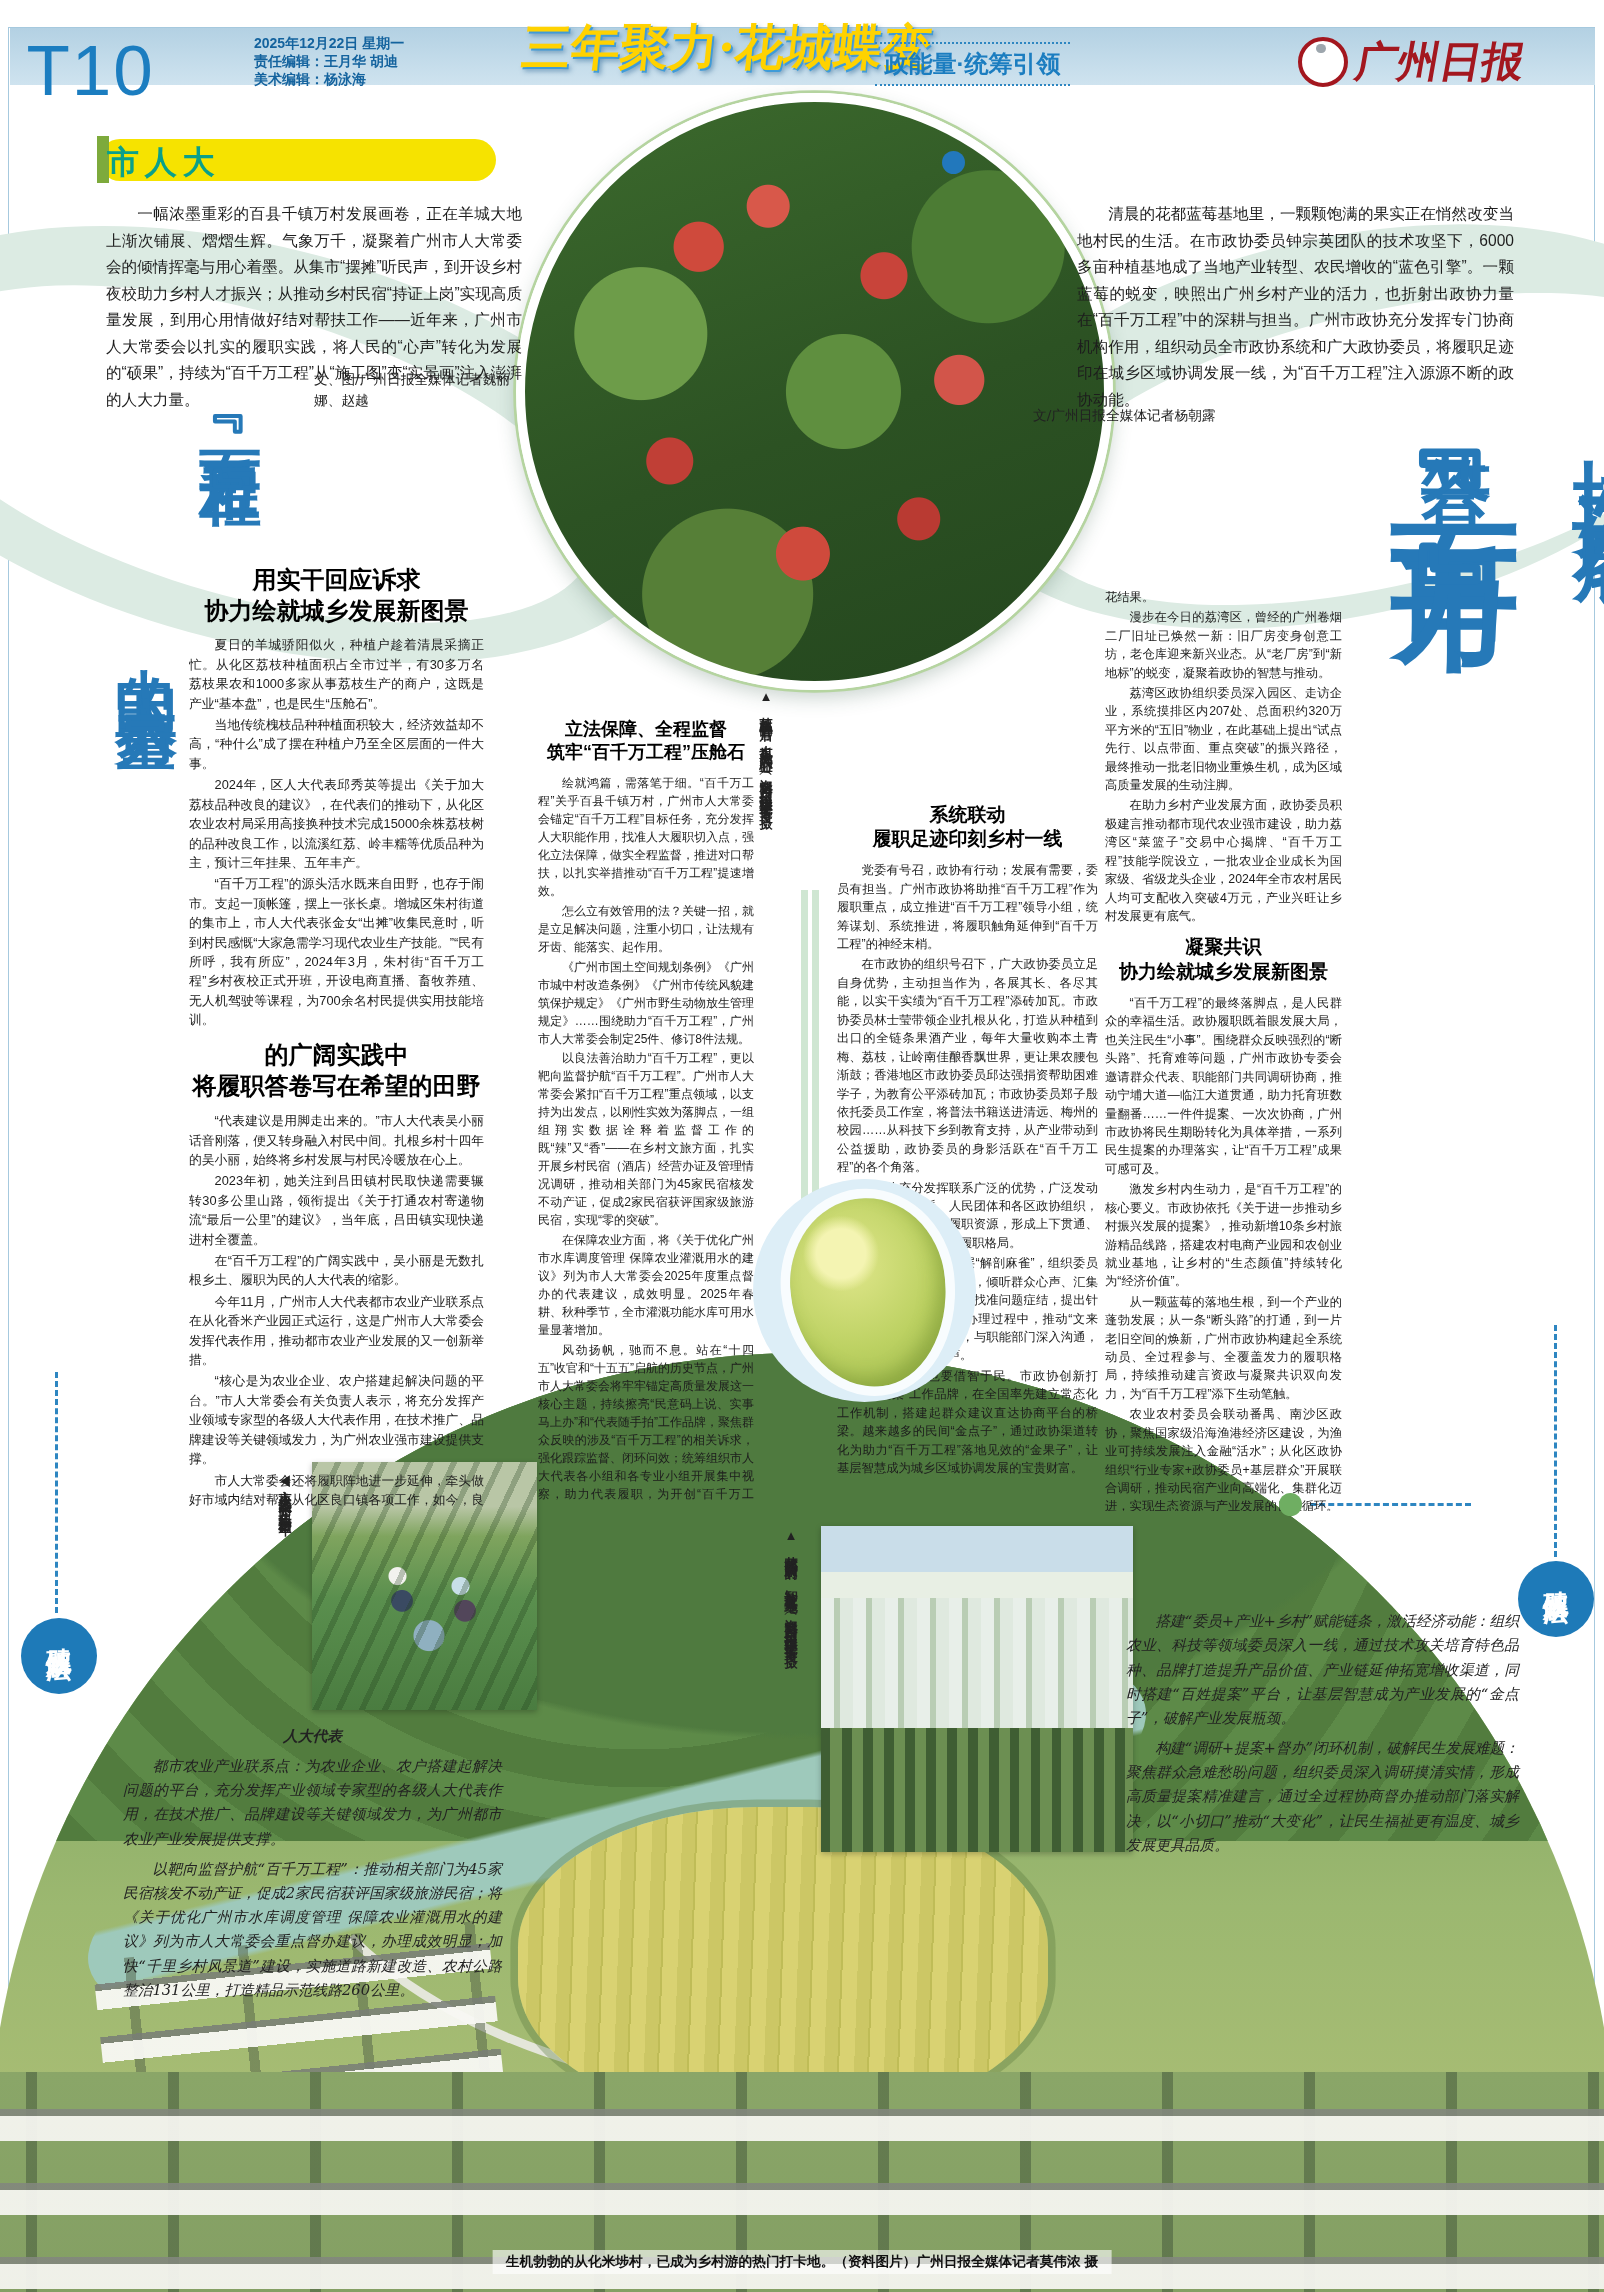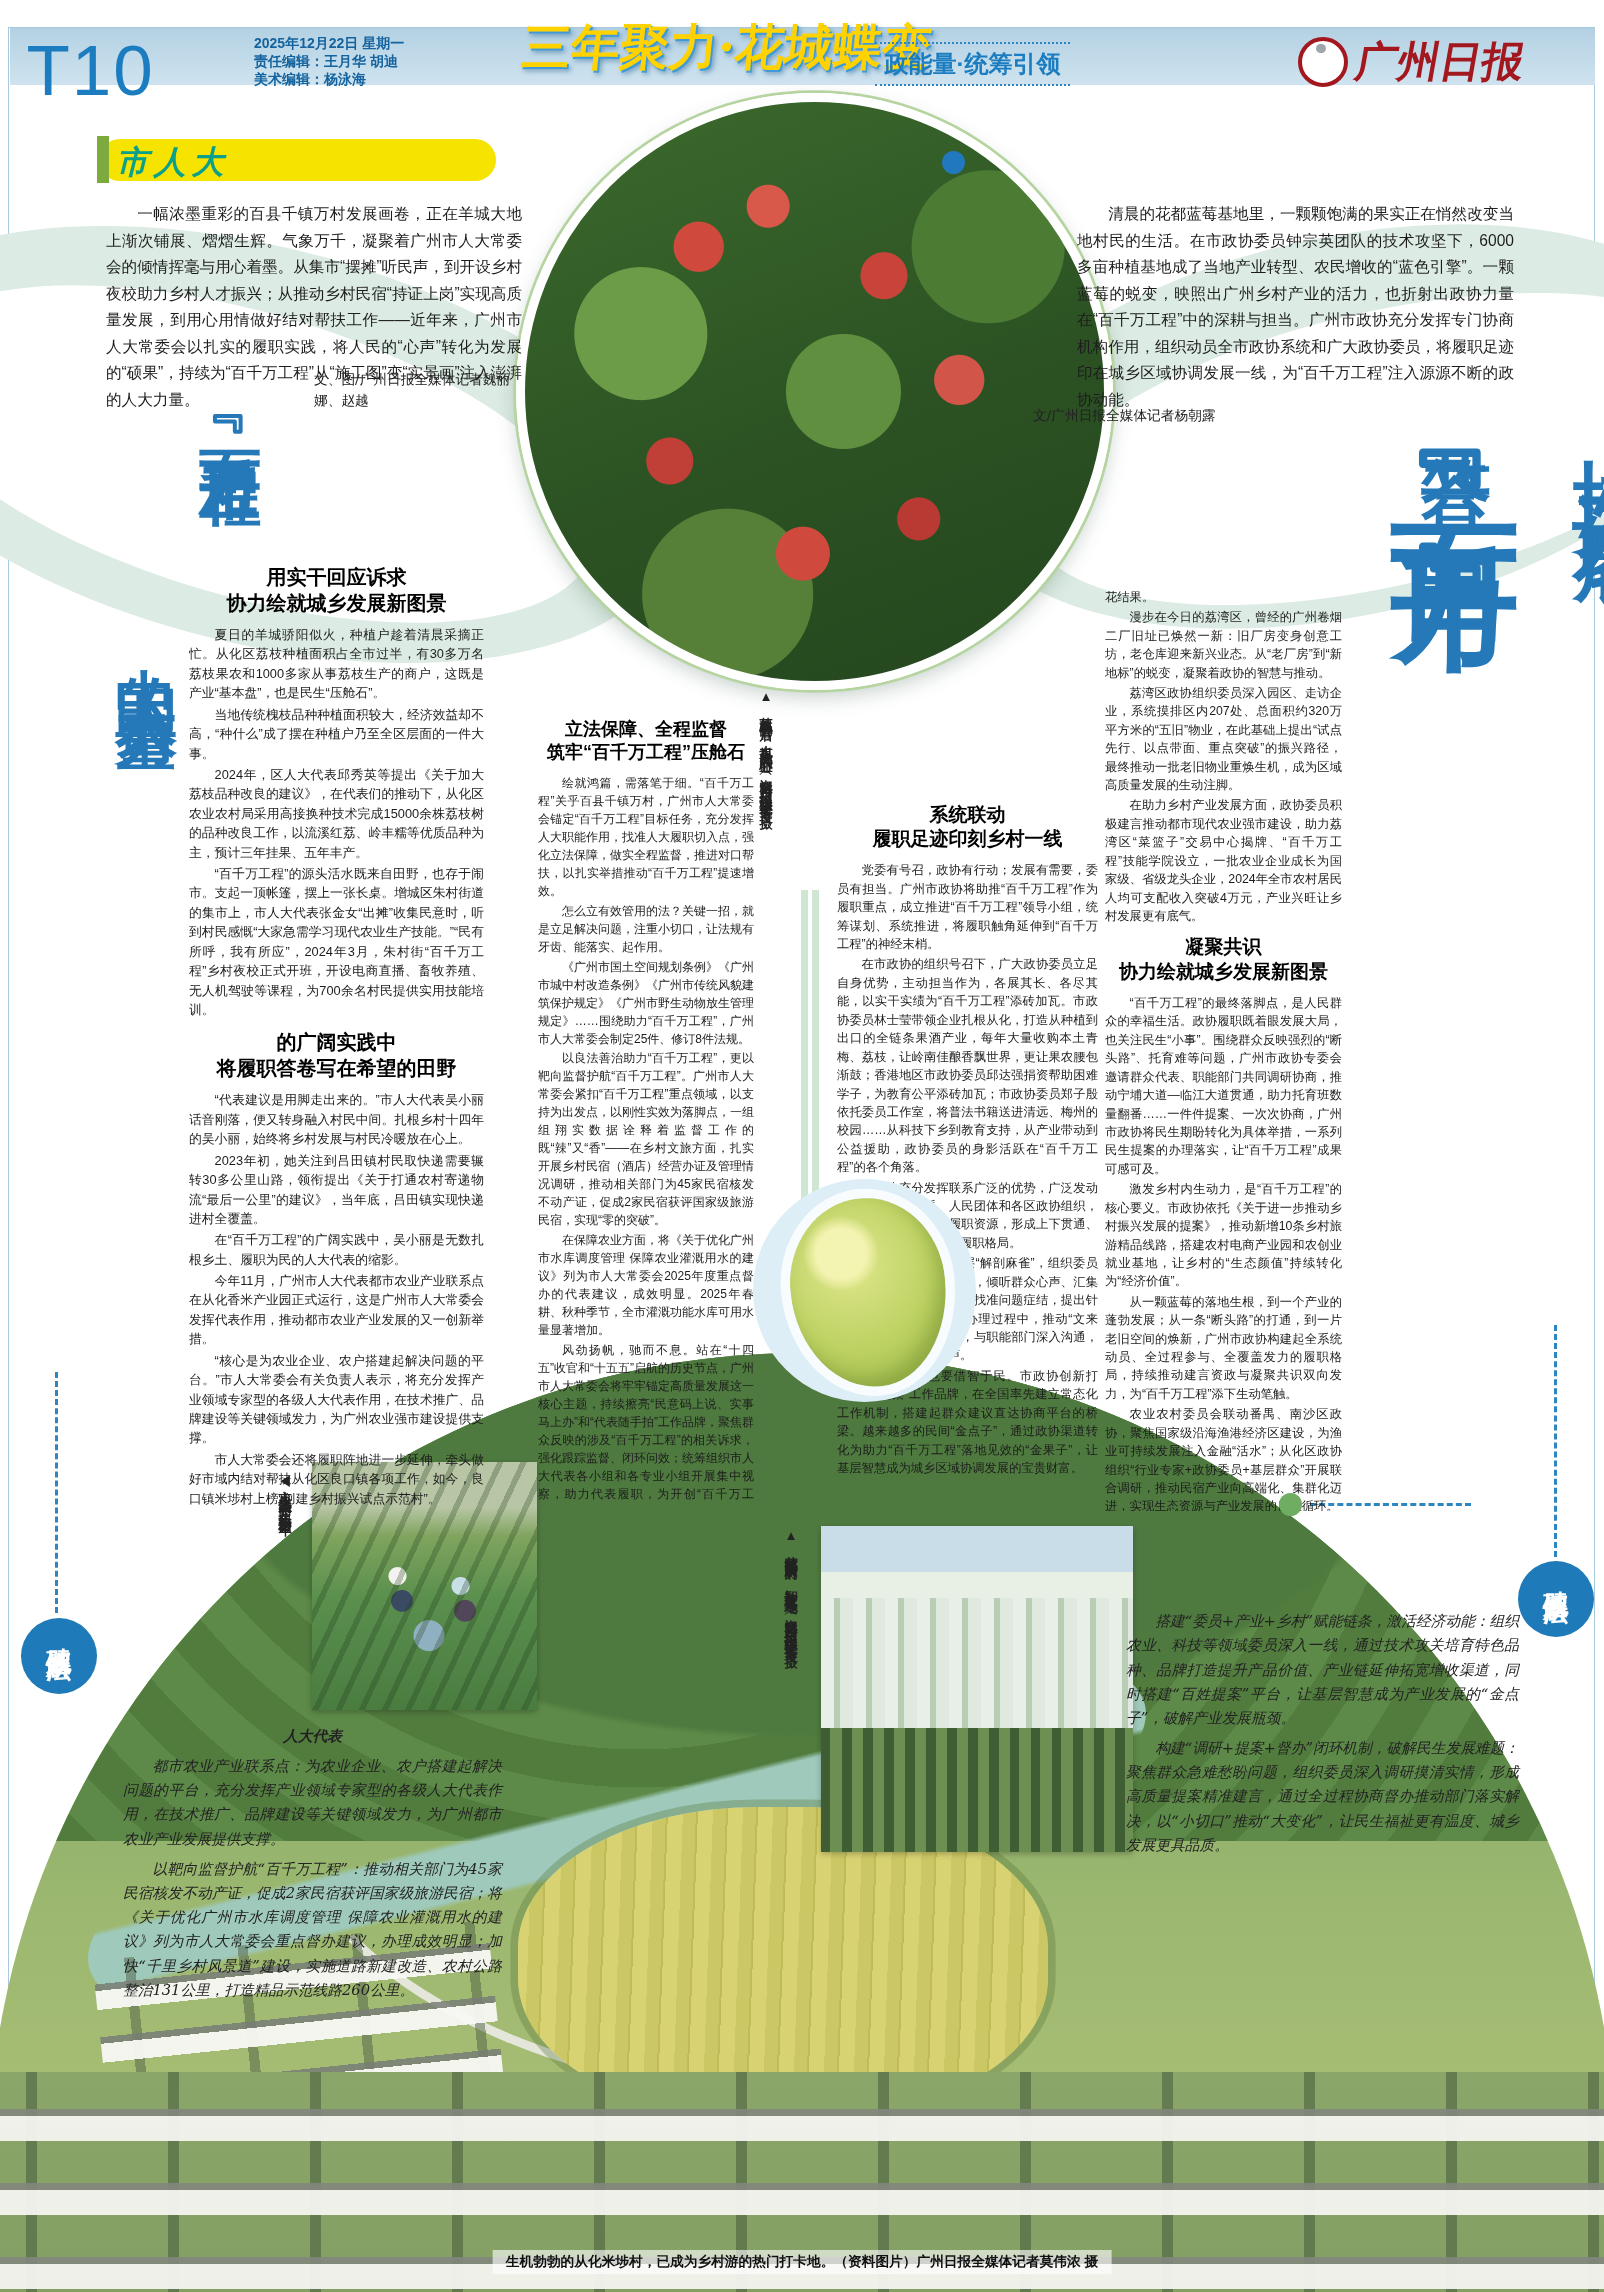--- a/index.html
+++ b/index.html
@@ -65,21 +65,21 @@
   .hl-right .ra{font-size:83px;letter-spacing:17px;margin-left:15px;}
   .hl-right .rb1{font-size:70px;letter-spacing:9.5px;}
   .hl-right .rb2{font-size:129px;letter-spacing:13.2px;}
   
   .col{position:absolute;z-index:4;text-align:justify;color:#1c1c1c;overflow:hidden;
        font-family:"Liberation Sans",sans-serif;}
   .col p{margin:0 0 1.9px 0;text-indent:2em;}
   .arthead{font-weight:bold;text-align:center;color:#000;line-height:1.3;margin:9.5px 0 9.5px 0;text-indent:0;}
   .arthead span{display:block;}
   #col1{left:189px;top:554px;width:295px;height:956px;font-size:12.8px;line-height:1.52;}
-  #col1 .arthead{font-size:20px;}
+  #col1 .arthead{font-size:24px;}
   #col2{left:538px;top:708px;width:216px;height:795px;font-size:12px;line-height:1.5;}
   #col2 .arthead{font-size:18px;}
   #col3{left:837px;top:793px;width:261px;height:710px;font-size:12.3px;line-height:1.5;}
   #col3 .arthead{font-size:19px;}
   #col4{left:1105px;top:568px;width:237px;height:943px;font-size:12.3px;line-height:1.5;}
   #col4 .arthead{font-size:19px;}
   
   .vcap{position:absolute;writing-mode:vertical-rl;font-size:13.2px;font-weight:bold;color:#222;z-index:5;
         letter-spacing:1.9px;line-height:1.25;}
   
@@ -166,21 +166,21 @@
   </div>
   <div class="banner-title">三年聚力·花城蝶变</div>
   <div class="banner-sub">政能量·统筹引领</div>
   <div class="brand">
     <span class="ring"></span>
     <span class="bname">广州日报</span>
   </div>
 
   <div class="pill" style="left:99px;width:397px;">
     <span class="bar" style="left:-1.9px;"></span>
-    <span class="ptxt" style="left:17px;font-style:italic;">市人大</span>
+    <span class="ptxt" style="left:8px;">市人大</span>
   </div>
   <div class="intro" style="left:106px;top:201px;width:416px;height:175px;">
     <p>一幅浓墨重彩的百县千镇万村发展画卷，正在羊城大地上渐次铺展、熠熠生辉。气象万千，凝聚着广州市人大常委会的倾情挥毫与用心着墨。从集市“摆摊”听民声，到开设乡村夜校助力乡村人才振兴；从推动乡村民宿“持证上岗”实现高质量发展，到用心用情做好结对帮扶工作——近年来，广州市人大常委会以扎实的履职实践，将人民的“心声”转化为发展的“硕果”，持续为“百千万工程”从“施工图”变“实景画”注入澎湃的人大力量。</p>
   </div>
   <div class="byline" style="left:314px;top:369px;width:203px;">文、图/广州日报全媒体记者魏丽娜、赵越</div>
 
   <div class="intro" style="left:1077px;top:201px;width:437px;height:194px;">
     <p>清晨的花都蓝莓基地里，一颗颗饱满的果实正在悄然改变当地村民的生活。在市政协委员钟宗英团队的技术攻坚下，6000多亩种植基地成了当地产业转型、农民增收的“蓝色引擎”。一颗蓝莓的蜕变，映照出广州乡村产业的活力，也折射出政协力量在“百千万工程”中的深耕与担当。广州市政协充分发挥专门协商机构作用，组织动员全市政协系统和广大政协委员，将履职足迹印在城乡区域协调发展一线，为“百千万工程”注入源源不断的政协动能。</p>
   </div>
   <div class="byline" style="left:1033px;top:405px;width:199px;">文/广州日报全媒体记者杨朝露</div>

